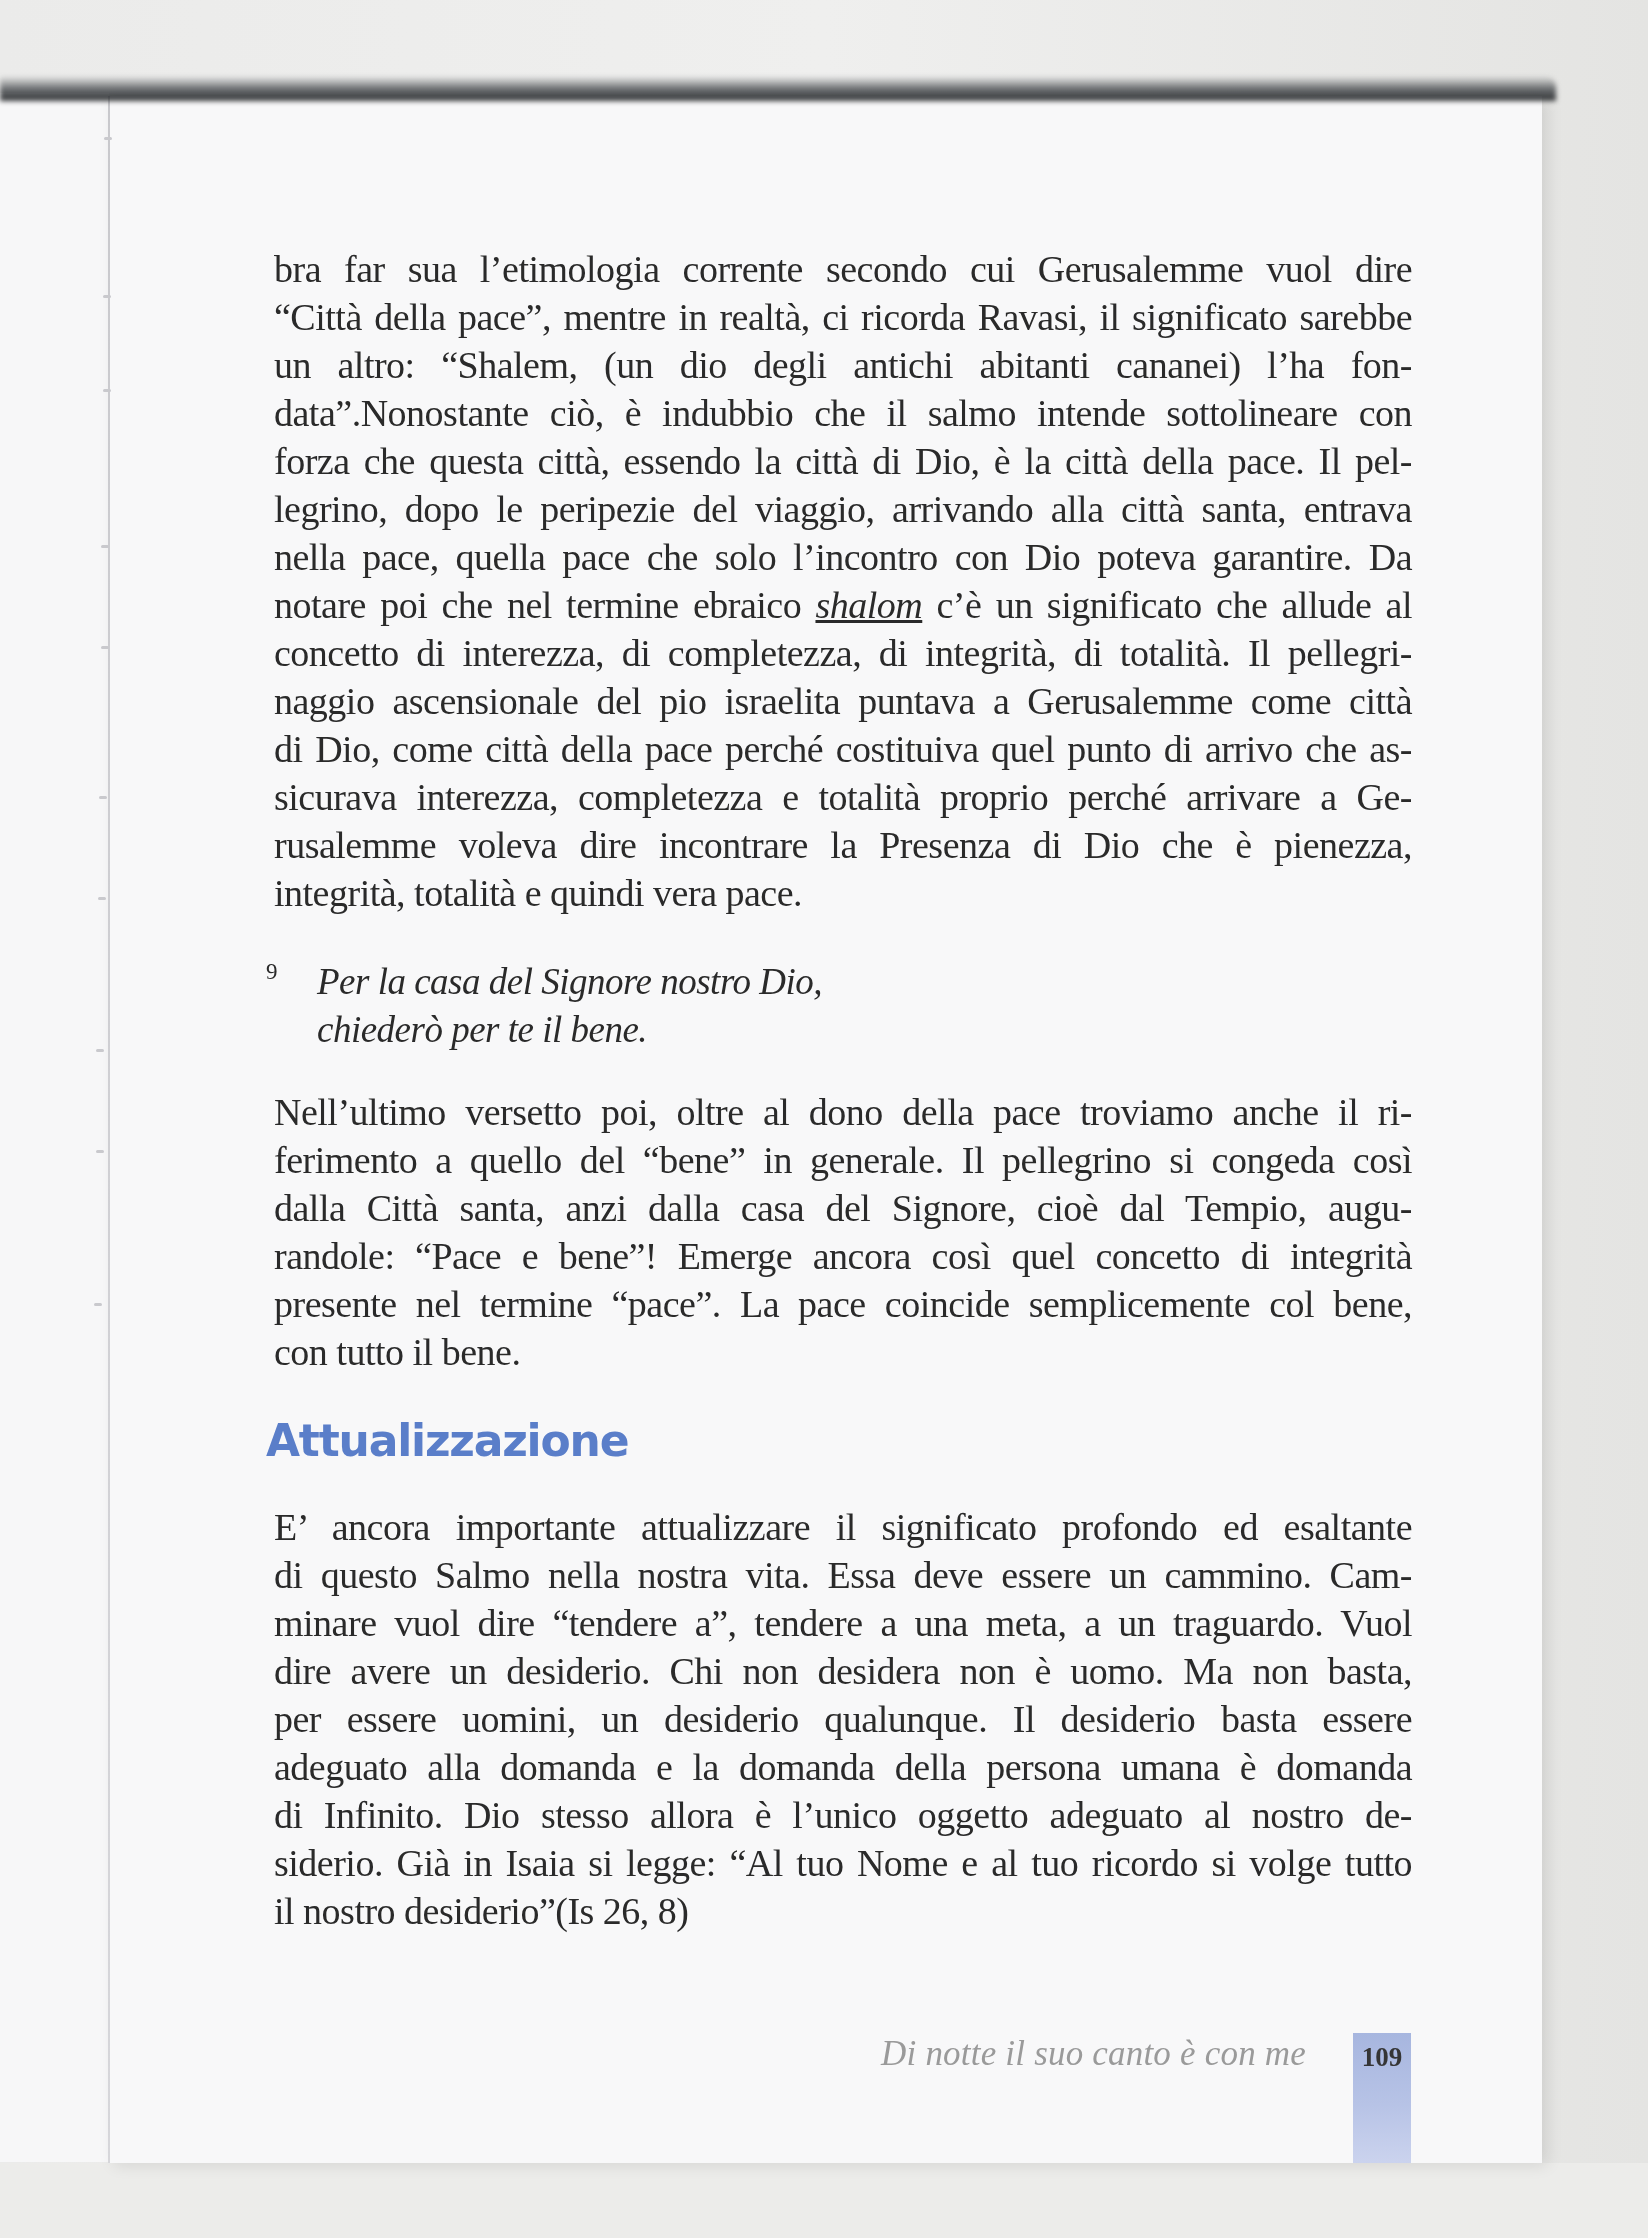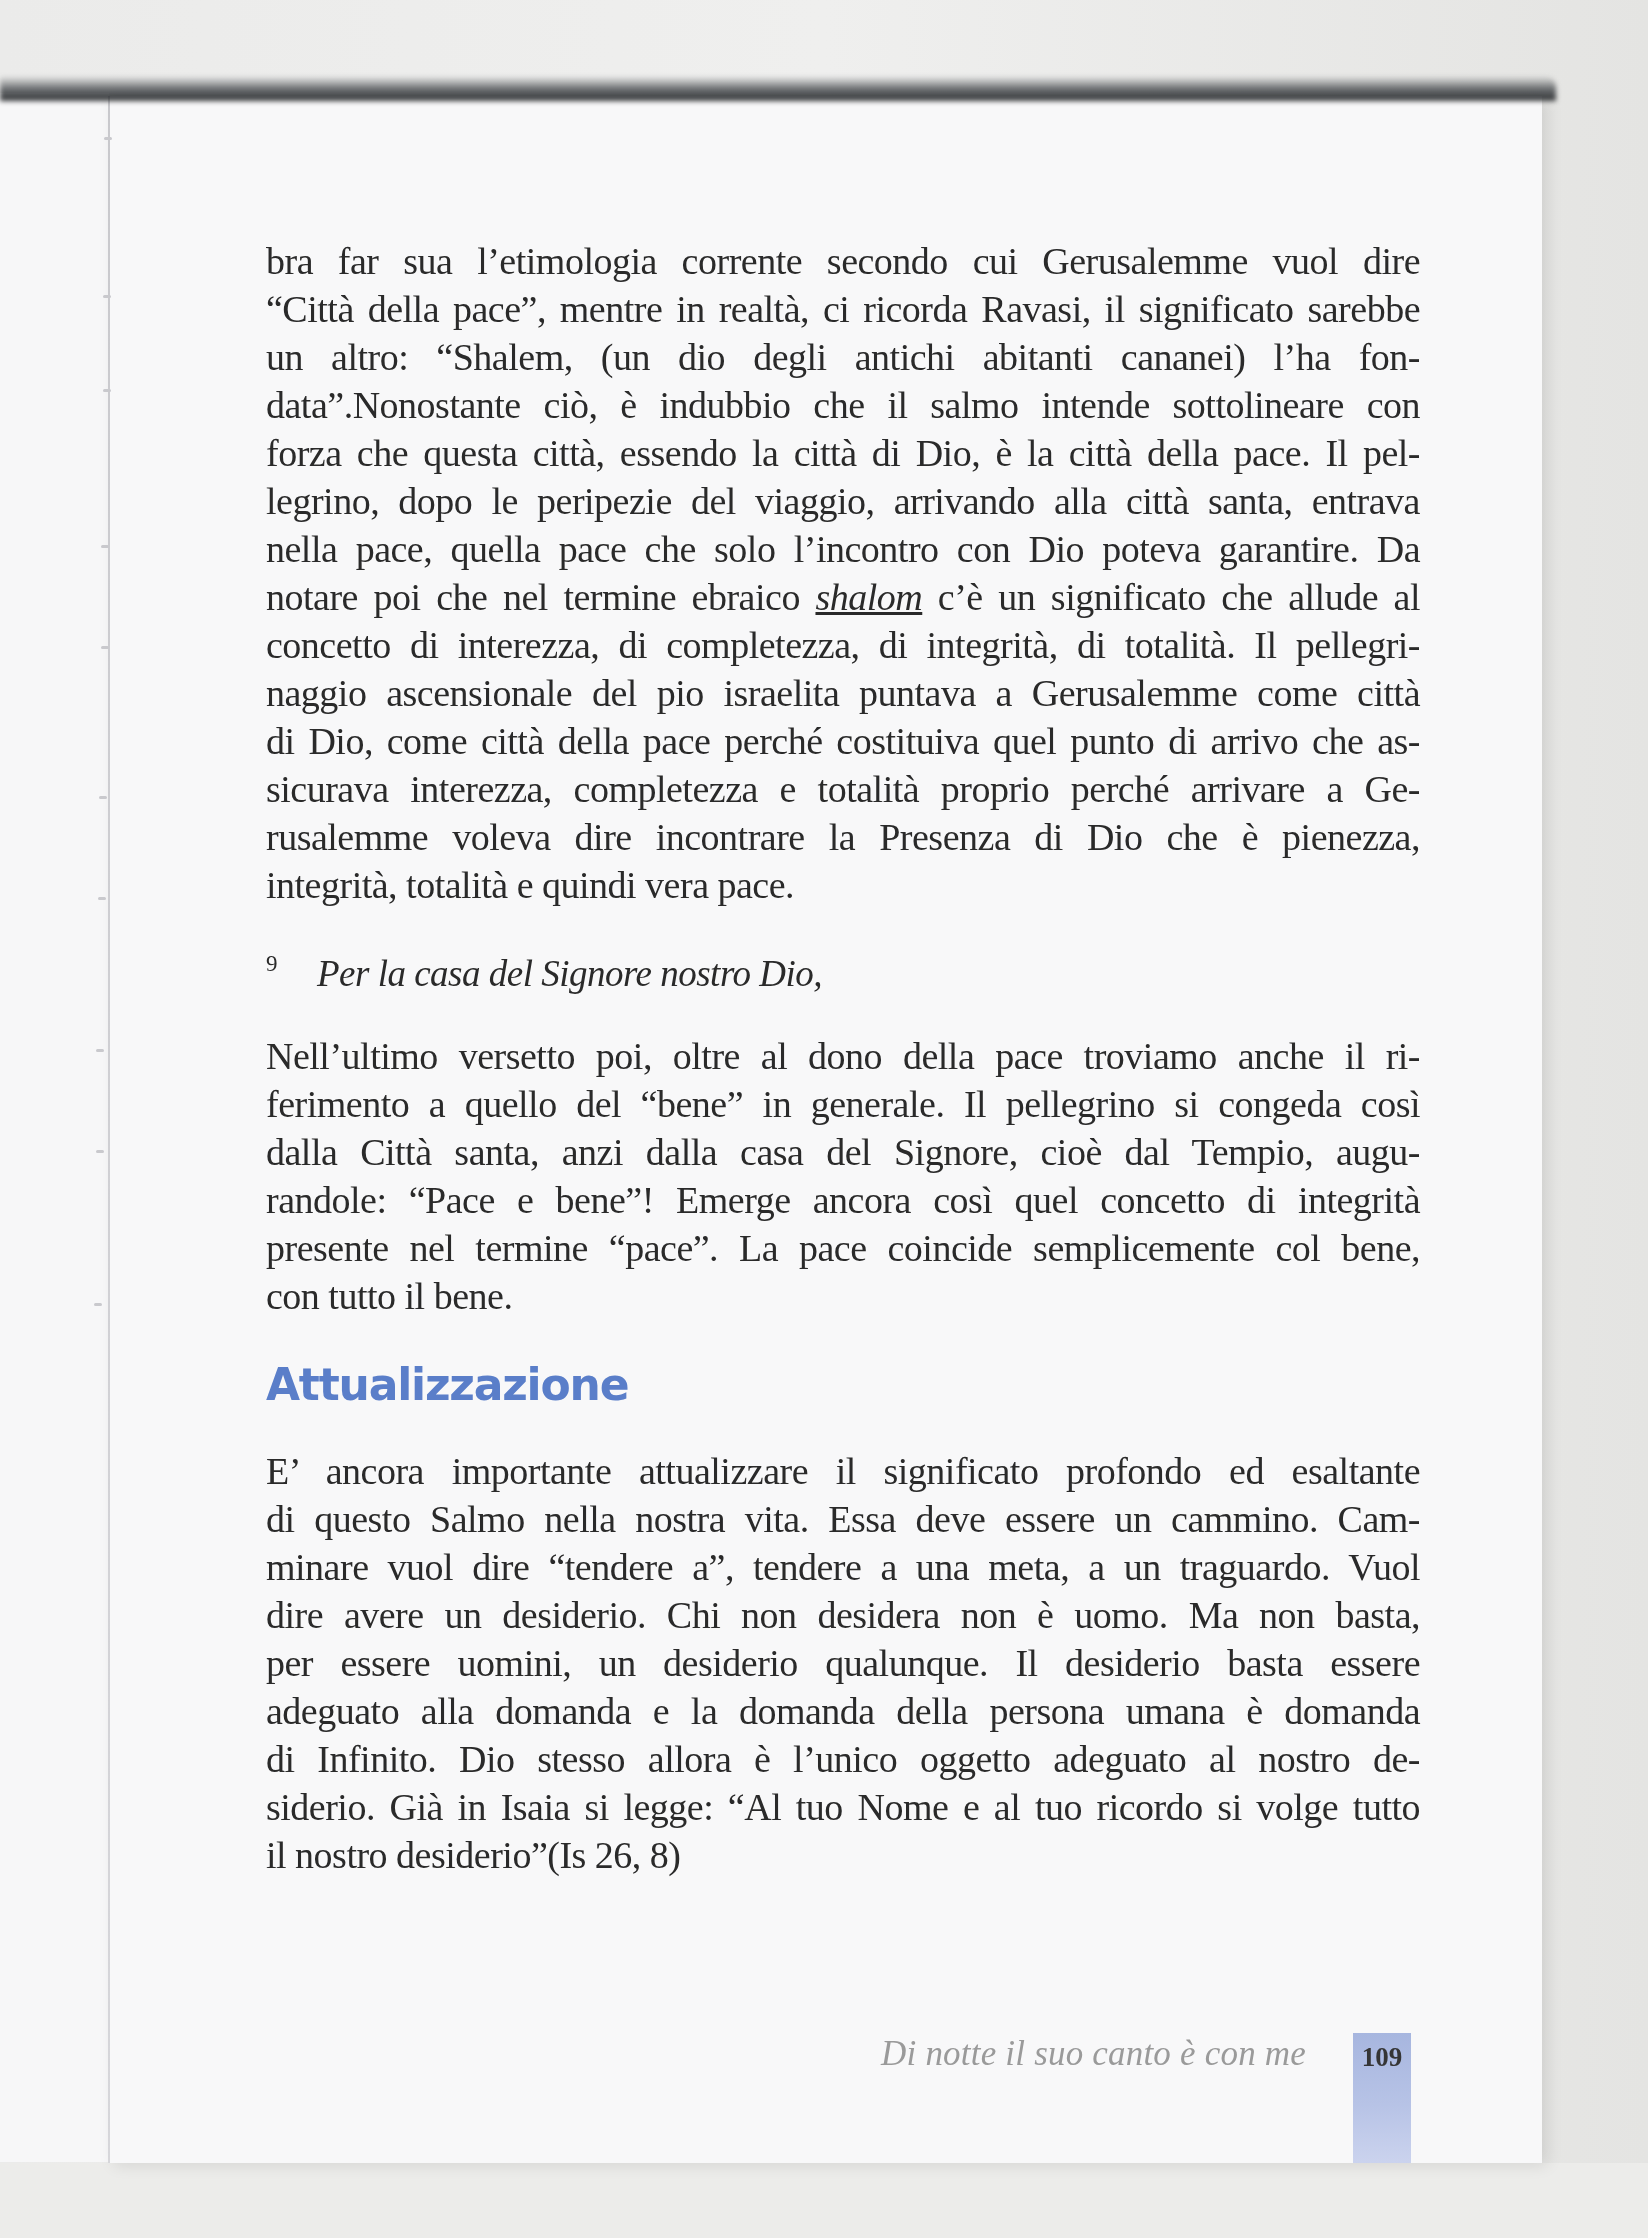--- a/index.html
+++ b/index.html
@@ -81,21 +81,21 @@
       left: 266px;
       top: 237px;
       width: 1154px;
       color: #2a2a2a;
       font-size: 38px;
       line-height: 48px;
       text-align: justify;
       letter-spacing: -0.5px;
     }
     .text-block p {
-      margin: 0;
+      margin: 8px;
     }
     .text-block .para-1 {
       margin-bottom: 41px;
     }
     .verse {
       position: relative;
       font-style: italic;
       font-size: 37px;
       line-height: 48px;
       margin-bottom: 34px;
@@ -202,20 +202,21 @@
     <span class="line">naggio ascensionale del pio israelita puntava a Gerusalemme come città</span>
     <span class="line">di Dio, come città della pace perché costituiva quel punto di arrivo che as-</span>
     <span class="line">sicurava interezza, completezza e totalità proprio perché arrivare a Ge-</span>
     <span class="line">rusalemme voleva dire incontrare la Presenza di Dio che è pienezza,</span>
     <span class="line last">integrità, totalità e quindi vera pace.</span>
   </p>
 
   <div class="verse">
     <sup class="verse-num">9</sup>
     <span class="verse-line">Per la casa del Signore nostro Dio,</span>
+    <span class="verse-line">chiederò per te il bene.</span>
   </div>
 
   <p>
     <span class="line">Nell’ultimo versetto poi, oltre al dono della pace troviamo anche il ri-</span>
     <span class="line">ferimento a quello del “bene” in generale. Il pellegrino si congeda così</span>
     <span class="line">dalla Città santa, anzi dalla casa del Signore, cioè dal Tempio, augu-</span>
     <span class="line">randole: “Pace e bene”! Emerge ancora così quel concetto di integrità</span>
     <span class="line">presente nel termine “pace”. La pace coincide semplicemente col bene,</span>
     <span class="line last">con tutto il bene.</span>
   </p>

